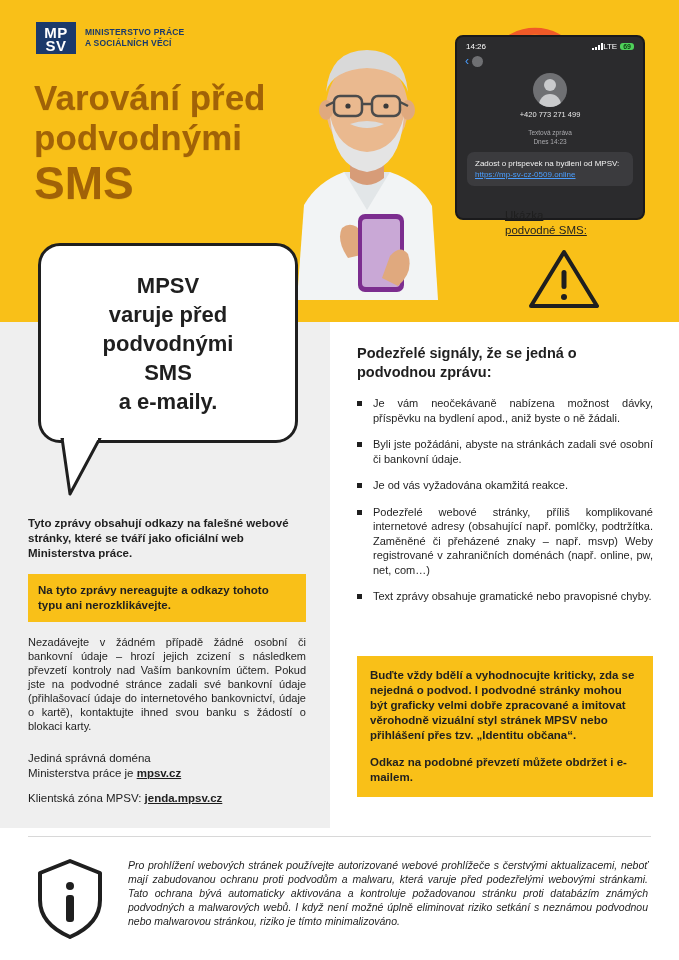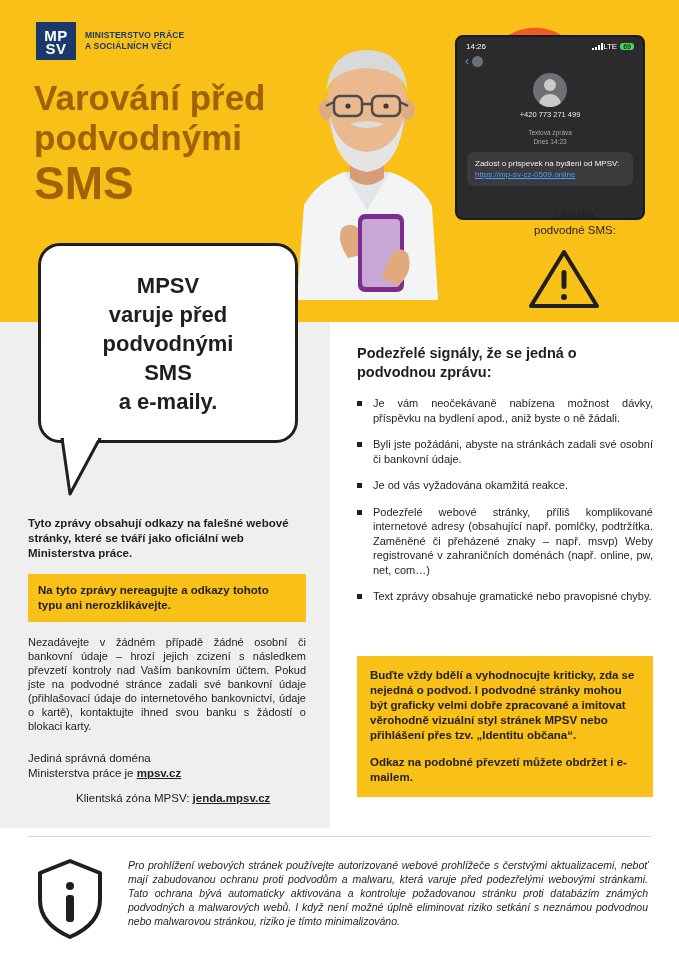--- a/index.html
+++ b/index.html
@@ -37,21 +37,21 @@
     position: absolute; left: 28px; top: 836px; width: 623px; height: 1px;
     background: #d8d8d8;
   }
 
   
   .logo {
     position: absolute; left: 36px; top: 22px;
     display: flex; align-items: center; gap: 9px;
   }
   .logo-mark {
-    width: 40px; height: 38px; background: #1b3a6b; color: #ffffff;
+    width: 40px; height: 32px; background: #1b3a6b; color: #ffffff;
     font-size: 15px; font-weight: bold; line-height: 13px;
     display: flex; flex-direction: column; align-items: center; justify-content: center;
     letter-spacing: 0.5px; padding-top: 2px;
   }
   .logo-mark span { display: block; }
   .logo-text {
     color: #1b3a6b; font-size: 8.5px; font-weight: bold; line-height: 11px;
     letter-spacing: 0.2px; text-transform: uppercase;
   }
 
@@ -118,21 +118,21 @@
     padding: 6px 8px; font-size: 8px; line-height: 11px; color: #f1f1f1;
   }
   .sms-bubble a { color: #4a9eff; word-break: break-all; }
 
   
   .wifi { position: absolute; left: 475px; top: 8px; width: 120px; height: 46px; }
 
   
   .ukazka {
     position: absolute; left: 505px; top: 208px; width: 140px;
-    text-align: center; color: #1f1f1f; font-size: 11.5px; line-height: 15px;
+    color: #1f1f1f; font-size: 11.5px; line-height: 15px; text-decoration: underline;
   }
   .triangle { position: absolute; left: 528px; top: 248px; width: 72px; height: 62px; }
 
   
   .bubble {
     position: absolute; left: 38px; top: 243px; width: 260px; height: 200px;
     background: #ffffff; border: 3px solid #1f1f1f; border-radius: 22px;
     display: flex; align-items: center; justify-content: center;
   }
   .bubble-text {
@@ -149,21 +149,21 @@
   .yellow-box {
     margin-top: 13px; background: #f9c018; padding: 9px 10px;
     font-weight: bold; font-size: 11.5px; line-height: 15px; color: #1f1f1f;
   }
   .body-par {
     margin-top: 13px; font-size: 11px; line-height: 14px; color: #1f1f1f;
     text-align: justify;
   }
   .domain-block { margin-top: 18px; font-size: 11.5px; line-height: 15px; color: #1f1f1f; }
   .domain-block .strongdom { font-weight: bold; text-decoration: underline; }
-  .domain-block .row2 { margin-top: 10px; margin-left: 48px; }
+  .domain-block .row2 { margin-top: 10px; }
 
   
   .right-col { position: absolute; left: 357px; top: 344px; width: 296px; }
   .right-title {
     font-weight: bold; font-size: 14.5px; line-height: 19px; color: #1f1f1f;
   }
   ul.signals { list-style: none; margin-top: 14px; }
   ul.signals li {
     position: relative; padding-left: 16px; margin-bottom: 12px;
     font-size: 11px; line-height: 14.5px; color: #1f1f1f; text-align: justify;

